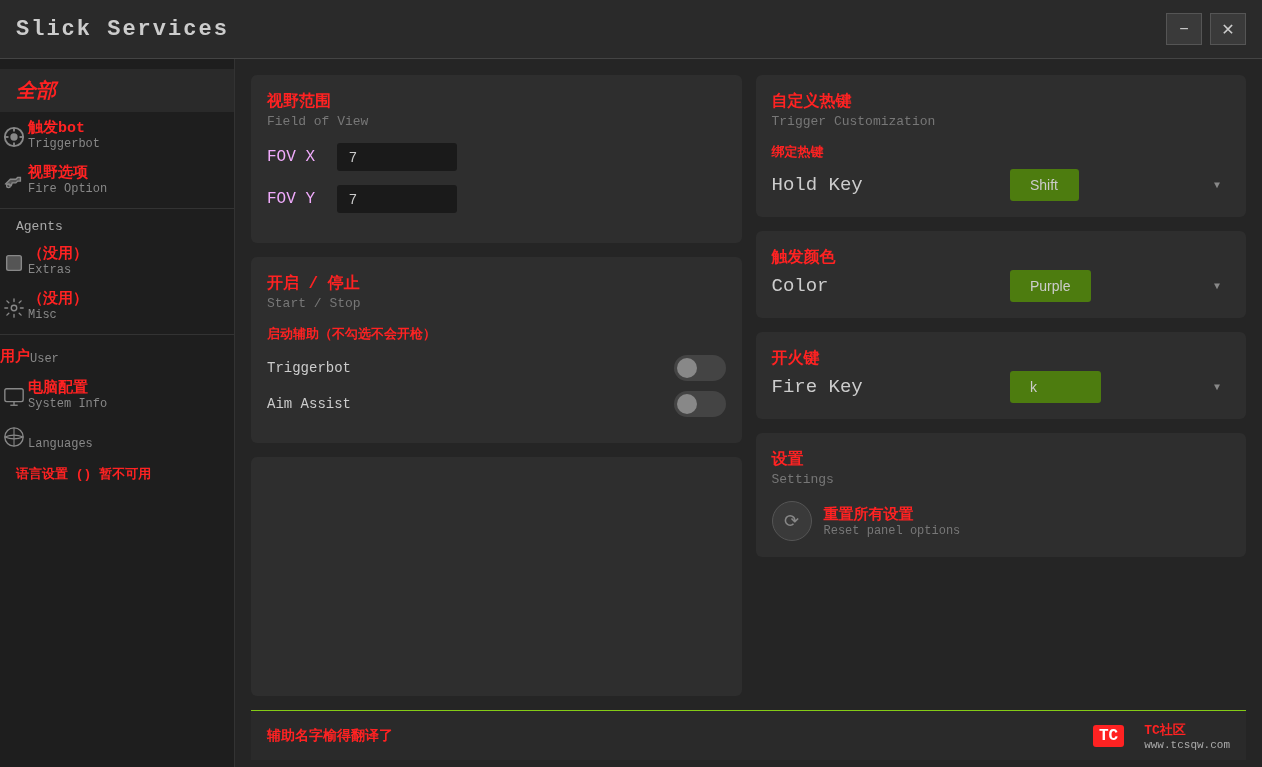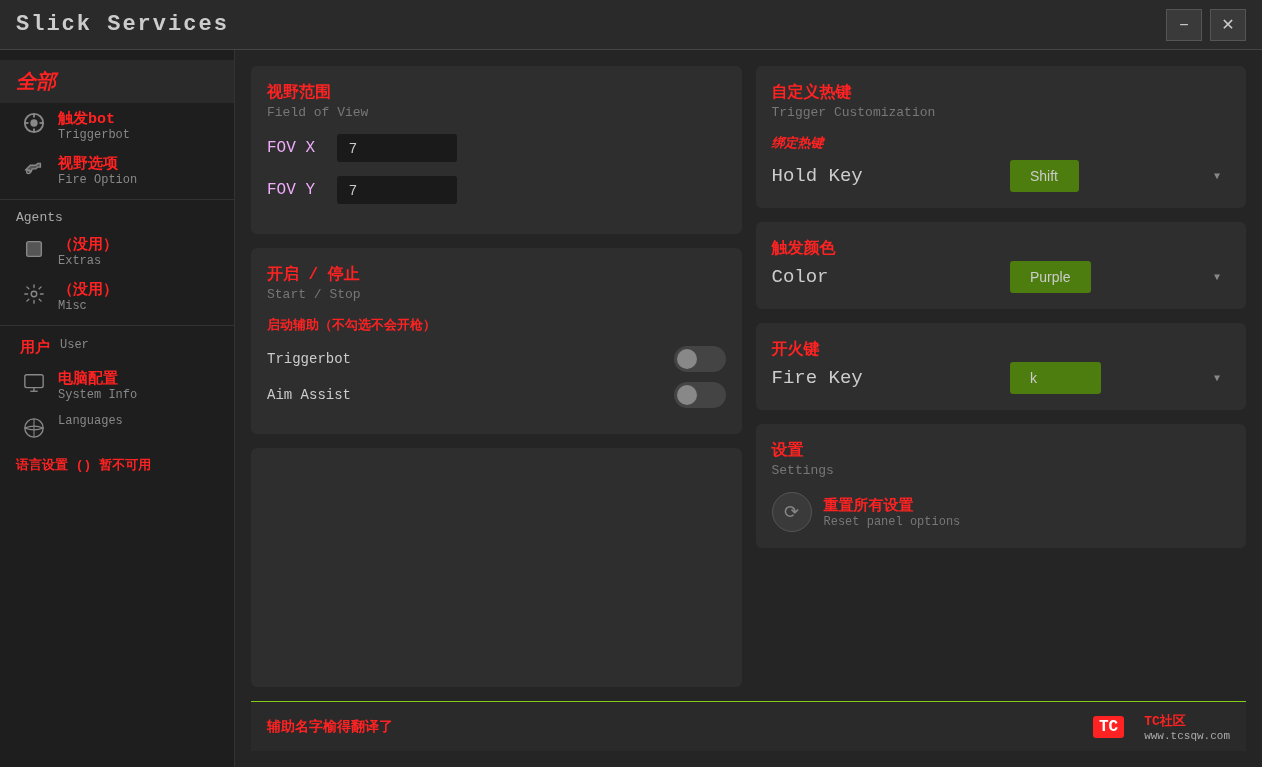--- a/index.html
+++ b/index.html
@@ -12,21 +12,21 @@
       position: relative;
     }
 
     
     .title-bar {
       display: flex;
       align-items: center;
       justify-content: space-between;
       background: #2a2a2a;
       padding: 8px 16px;
-      height: 50px;
+      height: 59px;
       border-bottom: 1px solid #444;
     }
     .title-bar-title {
       color: #ccc;
       font-size: 22px;
       font-weight: bold;
       letter-spacing: 2px;
     }
     .title-bar-controls {
       display: flex;
@@ -70,23 +70,23 @@
       cursor: pointer;
       background: #2a2a2a;
       border: none;
       width: 100%;
       text-align: left;
       font-style: italic;
     }
 
     .sidebar-item {
       display: flex;
-      align-items: flex-start;
-      gap: 10px;
-      padding: 6px 20px;
+      align-items: flex-end;
+      gap: 0;
+      padding: 6px 0;
       cursor: pointer;
     }
 
     .sidebar-item-icon {
       width: 28px;
       height: 28px;
       flex-shrink: 0;
       display: flex;
       align-items: center;
       justify-content: center;
@@ -489,21 +489,21 @@
         </div>
 
       </div>
 
       <div class="content-right-col">
 
         <div class="panel-card">
           <div class="panel-card-title-zh">自定义热键</div>
           <div class="panel-card-title-en">Trigger Customization</div>
 
-          <div class="panel-card-title-zh" style="font-size:13px; margin-bottom:8px;font-style:italic;">绑定热键</div>
+          <div class="panel-card-title-zh" style="font-size:13px; margin-bottom:8px;">绑定热键</div>
           <div class="dropdown-row">
             <span class="dropdown-label">Hold Key</span>
             <div class="dropdown-wrapper">
               <select class="dropdown-select">
                 <option>Shift</option>
                 <option>Alt</option>
                 <option>Ctrl</option>
                 <option>Tab</option>
               </select>
             </div>

